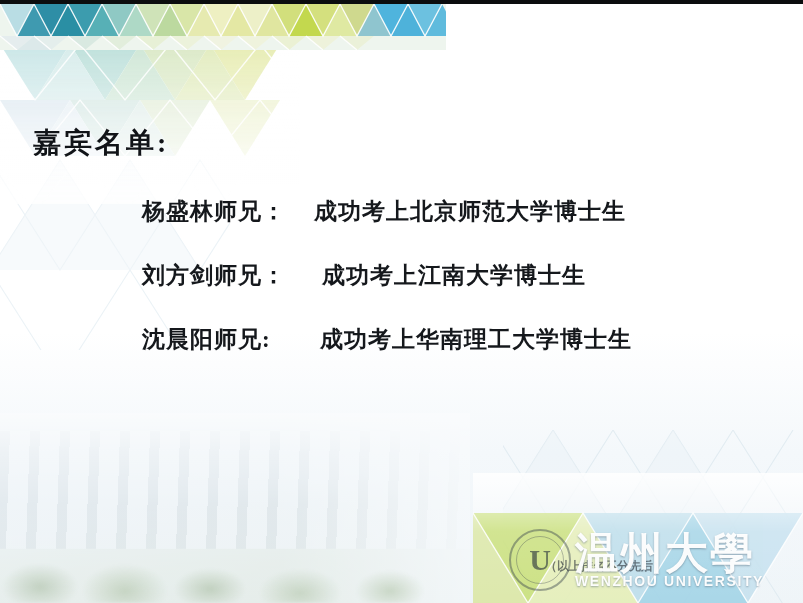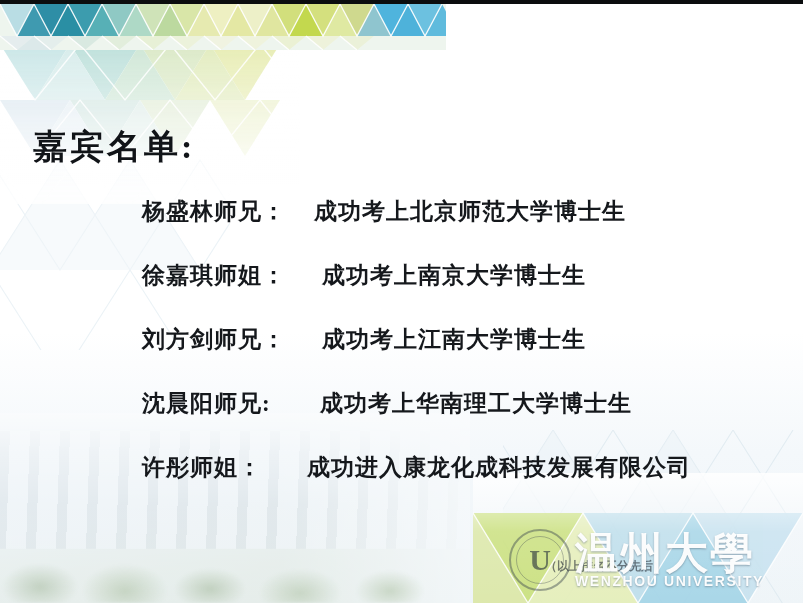--- a/index.html
+++ b/index.html
@@ -83,21 +83,21 @@
   .heading-1{
     position:absolute;left:33px;top:52px;
     font-size:31px;font-weight:700;color:#111418;
     letter-spacing:3px;
     font-family:"Liberation Serif","DejaVu Serif",serif;
     text-shadow:0 0 2px rgba(255,255,255,.9);
     white-space:nowrap;
   }
   .heading-2{
     position:absolute;left:33px;top:124px;
-    font-size:34px;font-weight:700;color:#111418;
+    font-size:28px;font-weight:700;color:#111418;
     letter-spacing:3px;
     font-family:"Liberation Serif","DejaVu Serif",serif;
     text-shadow:0 0 2px rgba(255,255,255,.9);
     white-space:nowrap;
   }
 
   .guest-list{
     position:absolute;left:142px;top:196px;width:640px;
   }
   .guest-row{
@@ -335,35 +335,29 @@
 
   <div class="heading-2">嘉宾名单:</div>
 
   <div class="guest-list">
 
     <div class="guest-row r1">
       <span class="guest-name">杨盛林师兄：</span><span class="guest-desc">成功考上北京师范大学博士生</span>
     </div>
 
 
-    <div class="guest-row r3">
-      <span class="guest-name">徐嘉琪师姐：</span><span class="guest-desc">成功考上南京大学博士生</span>
-    </div>
 
     <div class="guest-row r5">
       <span class="guest-name">刘方剑师兄：</span><span class="guest-desc">成功考上江南大学博士生</span>
     </div>
 
     <div class="guest-row r4">
       <span class="guest-name">沈晨阳师兄:</span><span class="guest-desc">成功考上华南理工大学博士生</span>
     </div>
 
-    <div class="guest-row r6">
-      <span class="guest-name">许彤师姐：</span><span class="guest-desc">成功进入康龙化成科技发展有限公司</span>
-    </div>
 
   </div>
 
   <div class="footnote">（以上排名不分先后）</div>
 
   <div class="wm">
     <div class="wm-seal">
       <span class="wm-seal-u">U</span>
     </div>
     <div class="wm-cn">温州大學</div>

